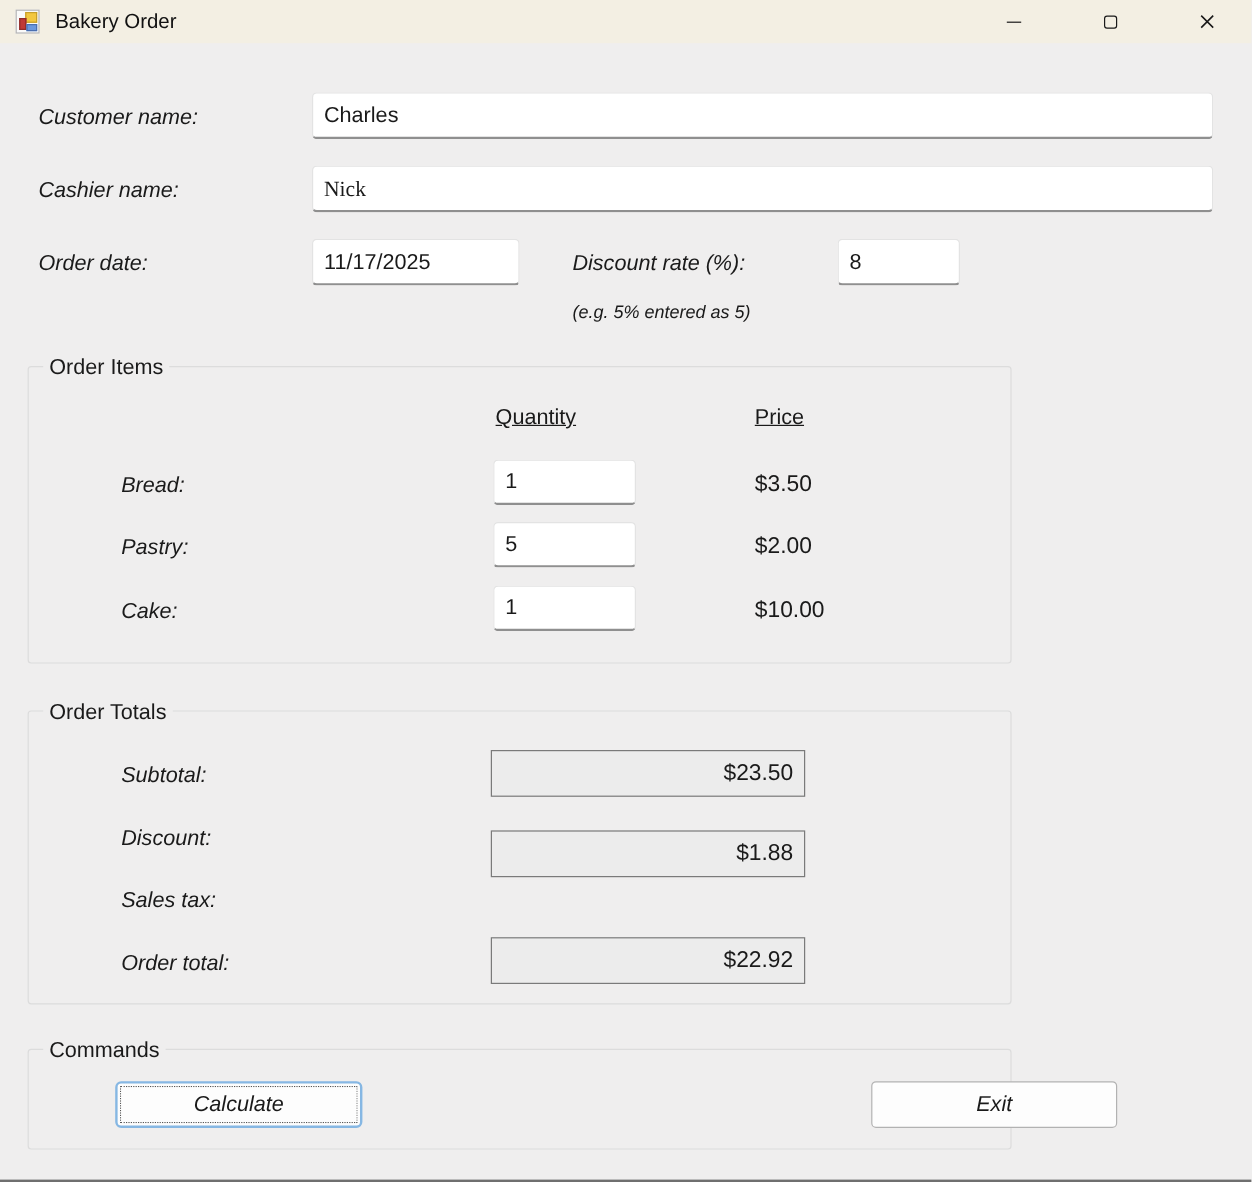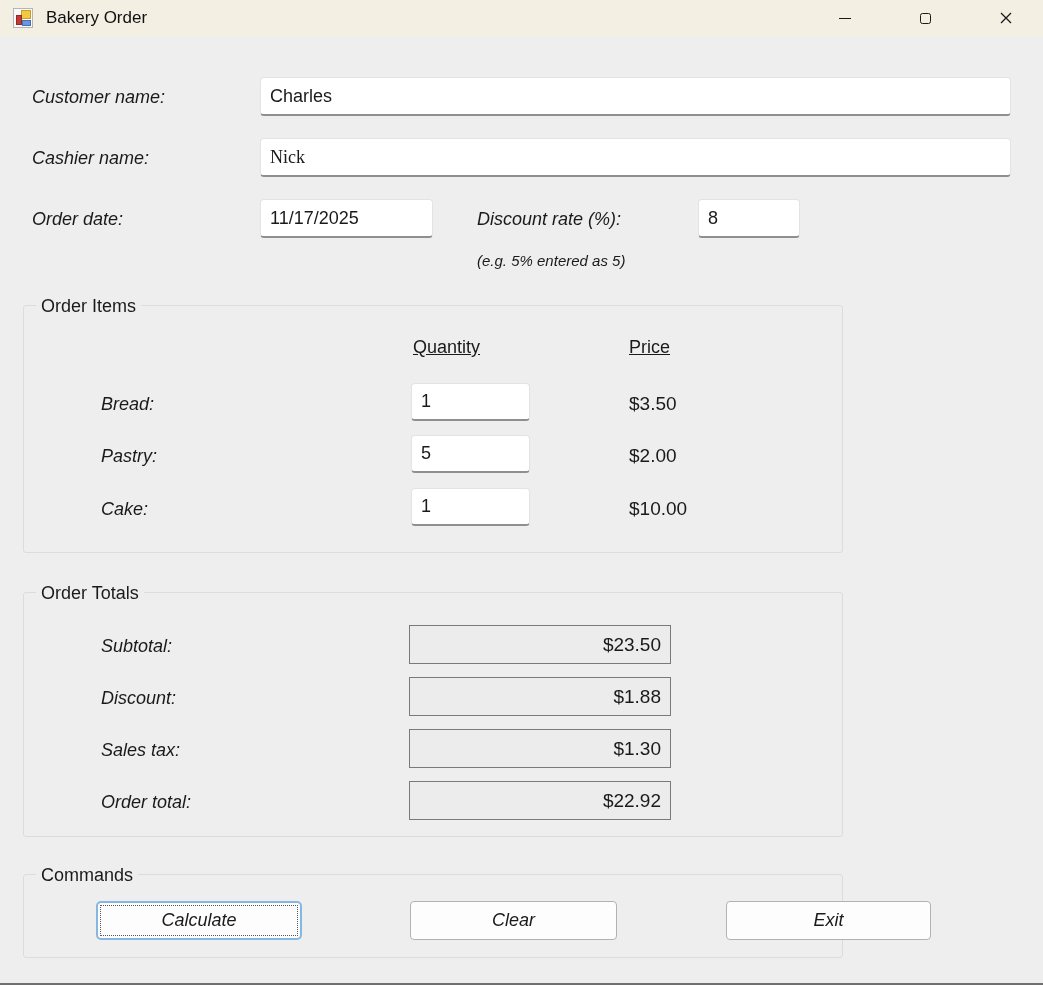--- a/index.html
+++ b/index.html
@@ -174,31 +174,29 @@
     <div class="price-val" style="left:605px; top:191px;">$10.00</div>
   </div>
 
   <div class="group" style="top:592px; height:245px;">
     <div class="group-label">Order Totals</div>
 
     <div class="lbl" style="left:77px; top:41px;">Subtotal:</div>
     <div class="ro-box" style="top:32px;">$23.50</div>
 
     <div class="lbl" style="left:77px; top:93px;">Discount:</div>
-    <div class="ro-box" style="top:84px;padding-left:46px;">$1.88</div>
+    <div class="ro-box" style="top:99px;padding-left:46px;">$1.88</div>
 
     <div class="lbl" style="left:77px; top:145px;">Sales tax:</div>
-    <div class="ro-box" style="top:136px;">$1.30</div>
 
     <div class="lbl" style="left:77px; top:197px;">Order total:</div>
     <div class="ro-box" style="top:188px;">$22.92</div>
   </div>
 
   <div class="group" style="top:874px; height:84px;">
     <div class="group-label">Commands</div>
 
     <button class="btn focused" style="left:72px; width:206px;">Calculate</button>
-    <button class="btn" style="left:386px; width:207px;">Clear</button>
     <button class="btn" style="left:702px; width:205px;">Exit</button>
   </div>
 
   <div class="window-bottom-border"></div>
 </div>
 
 </body></html>

